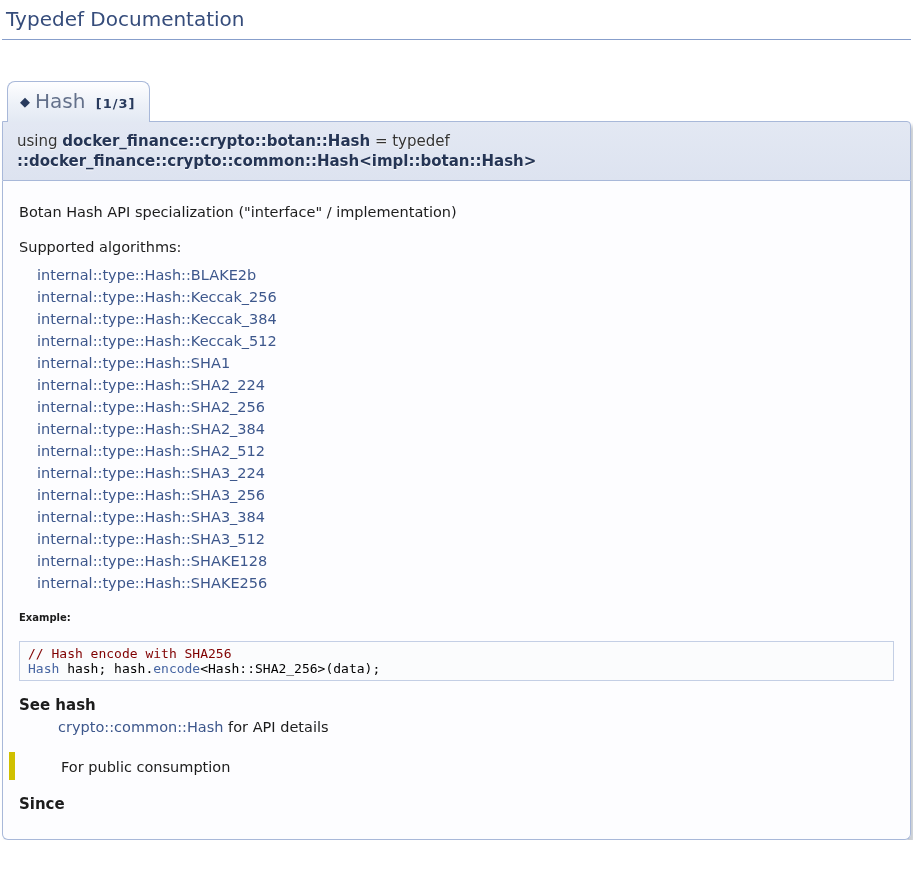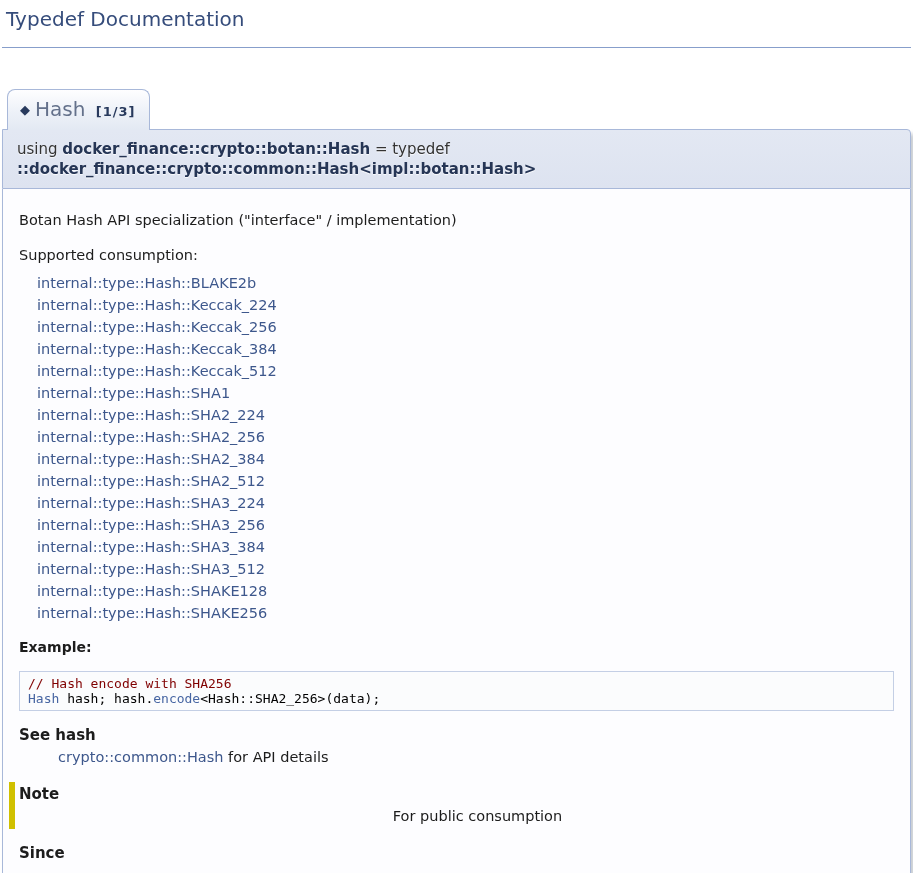--- a/index.html
+++ b/index.html
@@ -7,21 +7,21 @@
   body {
     width: 913px;
     font-family: "DejaVu Sans", "Liberation Sans", sans-serif;
     color: #1c1c1c;
   }
   .page { padding: 0 2px; }
 
   
   h2.groupheader {
     margin: 0;
-    padding: 7px 4px 16px 4px;
+    padding: 7px 4px 8px 4px;
     font-size: 20px;
     font-weight: normal;
     color: #354C7B;
     border-bottom: 1px solid #879ECB;
     line-height: 24px;
   }
 
   
   .memtitle {
     display: inline-block;
@@ -92,21 +92,21 @@
   a.el {
     color: #3D578C;
     font-weight: normal;
     text-decoration: none;
     cursor: pointer;
   }
   .algo-list a.el { display: inline-block; }
 
   .bold-label {
     font-weight: bold;
-    font-size: 14px;
+    font-size: 10px;
     margin: 18px 0 8px 0;
   }
 
   
   .fragment {
     border: 1px solid #C4CFE5;
     background: #FBFCFD;
     padding: 4px 8px;
     margin: 4px 0 4px 0;
     font-family: "DejaVu Sans Mono", "Liberation Mono", monospace;
@@ -121,21 +121,21 @@
 
   
   dl.section { margin: 15px 0 14px 0; padding: 0; }
   dl.section dt { font-weight: bold; font-size: 15px; }
   dl.section dd { margin: 3px 0 0 39px; }
   dl.note {
     margin-left: -10px;
     padding: 3px 0 3px 4px;
     border-left: 6px solid #D0C000;
   }
-  dl.note dd { margin-left: 42px; text-align: center; }
+  dl.note dd { margin-left: 42px; }
   dl.since { margin-bottom: 3px; }
 </style>
 </head>
 <body>
 
 <div class="page">
 
   <h2 class="groupheader">Typedef Documentation</h2>
 
   <div>
@@ -146,25 +146,24 @@
     </div>
 
     <div class="memitem">
 
       <div class="memproto"><span>using </span><b>docker_finance::crypto::botan::Hash</b><span> = typedef </span><b>::docker_finance::crypto::common::Hash&lt;impl::botan::Hash&gt;</b></div>
 
       <div class="memdoc">
 
         <p>Botan Hash API specialization ("interface" / implementation)</p>
 
-        <p class="algos-label">Supported consumption:</p>
+        <p class="algos-label">Supported algorithms:</p>
 
         <div class="algo-list">
           <div><a class="el">internal::type::Hash::BLAKE2b</a></div>
-          <div><a class="el">internal::type::Hash::Keccak_224</a></div>
           <div><a class="el">internal::type::Hash::Keccak_256</a></div>
           <div><a class="el">internal::type::Hash::Keccak_384</a></div>
           <div><a class="el">internal::type::Hash::Keccak_512</a></div>
           <div><a class="el">internal::type::Hash::SHA1</a></div>
           <div><a class="el">internal::type::Hash::SHA2_224</a></div>
           <div><a class="el">internal::type::Hash::SHA2_256</a></div>
           <div><a class="el">internal::type::Hash::SHA2_384</a></div>
           <div><a class="el">internal::type::Hash::SHA2_512</a></div>
           <div><a class="el">internal::type::Hash::SHA3_224</a></div>
           <div><a class="el">internal::type::Hash::SHA3_256</a></div>
@@ -180,21 +179,20 @@
           <div class="line"><span class="code-comment">// Hash encode with SHA256</span></div>
           <div class="line"><a class="code-link">Hash</a><span> hash; hash.</span><a class="code-link">encode</a><span>&lt;Hash::SHA2_256&gt;(data);</span></div>
         </div>
 
         <dl class="section see">
           <dt>See hash</dt>
           <dd><a class="el">crypto::common::Hash</a><span> for API details</span></dd>
         </dl>
 
         <dl class="section note">
-          <dt>Note</dt>
           <dd>For public consumption</dd>
         </dl>
 
         <dl class="section since">
           <dt>Since</dt>
 
         </dl>
 
       </div>
     </div>

